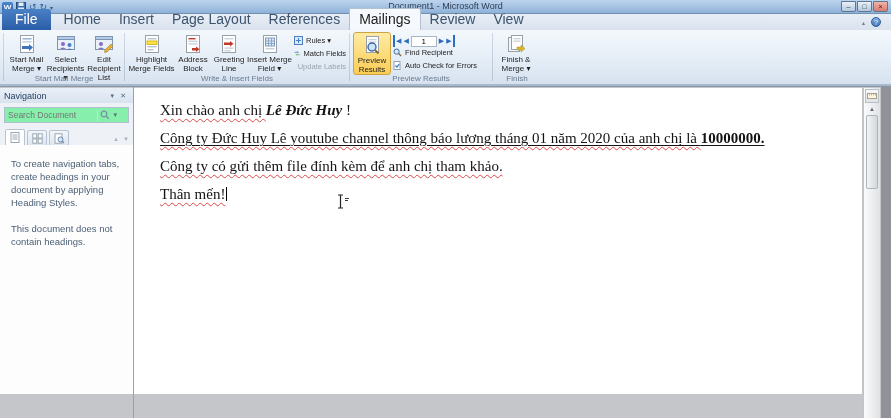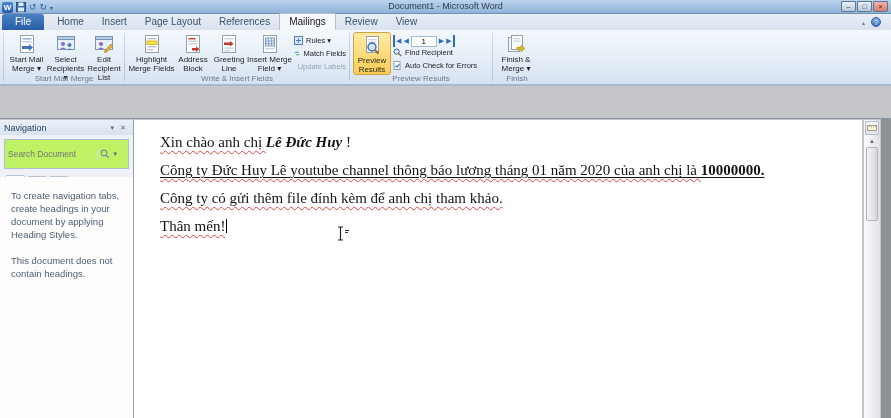--- a/index.html
+++ b/index.html
@@ -16,21 +16,21 @@
   .qcaret { font-size:6px; color:#3a5a80; }
   .apptitle { position:absolute; left:0; right:0; top:1px; text-align:center; font-size:9px; color:#2b3d52; }
   .winbtns { position:absolute; right:3px; top:1px; display:flex; gap:1px; }
   .winbtn { width:15px; height:11px; border:1px solid #5b7794; border-radius:0 0 2px 2px;
     background:linear-gradient(#eaf1f8,#b4c8dc); font-size:7px; line-height:9px; text-align:center; color:#23364a; }
   .winbtn.close { background:linear-gradient(#f2b3a8,#d97c6e); color:#5a1410; }
 
   
   .tabrow { position:absolute; left:0; top:14px; right:0; height:16px;
     background:linear-gradient(#e8eef6,#d9e2ee); display:flex; align-items:flex-end; padding-left:2px; }
-  .tab { font-size:10px; color:#3c536e; padding:2px 9px 3px 9px; }
+  .tab { font-size:14px; color:#3c536e; padding:2px 9px 3px 9px; }
   .tab.file { background:linear-gradient(#4a80c4,#2a5da8); color:#fff; border-radius:3px 3px 0 0;
     padding:2px 13px 3px 13px; margin-right:4px; }
   .tab.active { background:#f5f8fc; border:1px solid #b4c0d0; border-bottom:none;
     border-radius:2px 2px 0 0; color:#1c1c1c; }
   .ribctl { position:absolute; right:10px; top:17px; display:flex; gap:6px; align-items:center; }
   .chev { font-size:6px; color:#6b7c90; }
   .helpbtn { width:10px; height:10px; border-radius:50%; background:linear-gradient(#7fb0e4,#3f76b8);
     color:#fff; font-size:7px; line-height:10px; text-align:center; border:1px solid #2f5e96; }
 
   
@@ -48,30 +48,30 @@
   .smallcol { display:flex; flex-direction:column; padding-top:4px; }
   .smallbtn { display:flex; align-items:flex-start; gap:3px; font-size:7.5px; color:#1e1e1e; height:13px; padding:0 2px; white-space:nowrap; }
   .smallbtn.disabled { color:#9aa5b1; }
   .recnav { display:flex; align-items:center; gap:2px; height:14px; padding:0 2px; }
   .rnav { font-size:7px; color:#2e6dbd; line-height:12px; }
   .rnav.first { border-left:2px solid #2e6dbd; padding-left:1px; }
   .rnav.last { border-right:2px solid #2e6dbd; padding-right:1px; }
   .recnav input { width:26px; height:11px; font-size:8px; border:1px solid #a8b8c8; text-align:center; padding:0; background:#fff; }
 
   
-  .workspace { position:absolute; left:0; top:86px; right:0; bottom:0; background:#c4c6c9; border-top:1px solid #8795a6;margin-top:32px; }
+  .workspace { position:absolute; left:0; top:86px; right:0; bottom:0; background:#c4c6c9; border-top:1px solid #8795a6; }
   .navline { position:absolute; left:133px; top:0; bottom:0; width:1px; background:#9aa1a8; }
 
   
   .navpane { position:absolute; left:0; top:1px; width:133px; height:306px; background:#eef2f7; }
   .nph { height:15px; background:linear-gradient(#eaf0f8,#d8e3ef); display:flex; align-items:center;
     padding:0 4px; font-size:9px; color:#1e3a5f; }
   .nph .sp { flex:1; }
   .nphbtn { font-size:7px; color:#5a6c80; padding:0 3px; }
-  .npsearch { margin:4px 4px 4px 4px; height:30px; background:#bef264; border:1px solid #aebfd0;
+  .npsearch { margin:4px 4px 4px 4px; height:16px; background:#86efac; border:1px solid #aebfd0;
     display:flex; align-items:center; padding-right:8px; }
   .npsearch input { flex:1; min-width:0; border:none; outline:none; font-size:8.5px; padding:0 3px; color:#555;
     font-family:"Liberation Sans",sans-serif; background:transparent; }
   .npsep { width:1px; height:11px; background:#d3dce6; margin:0 2px; }
   .nptabs { display:flex; align-items:flex-end; padding:0 4px 0 5px; border-bottom:1px solid #c4cfdc; height:20px; gap:2px; background:#eef2f7; }
   .nptab { width:20px; height:16px; border:1px solid #b7c3d2; border-radius:2px 2px 0 0;
     background:linear-gradient(#f2f6fa,#dde6f0); display:flex; align-items:center; justify-content:center; }
   .nptab.active { background:#fff; border-bottom:1px solid #fff; height:17px; }
   .nparrows { margin-left:auto; display:flex; gap:4px; font-size:6px; color:#a9b3bf; padding-bottom:4px; }
   .npbody { background:#fdfdfe; position:absolute; top:57px; bottom:0; left:0; right:0; padding:12px 10px 0 11px; }

